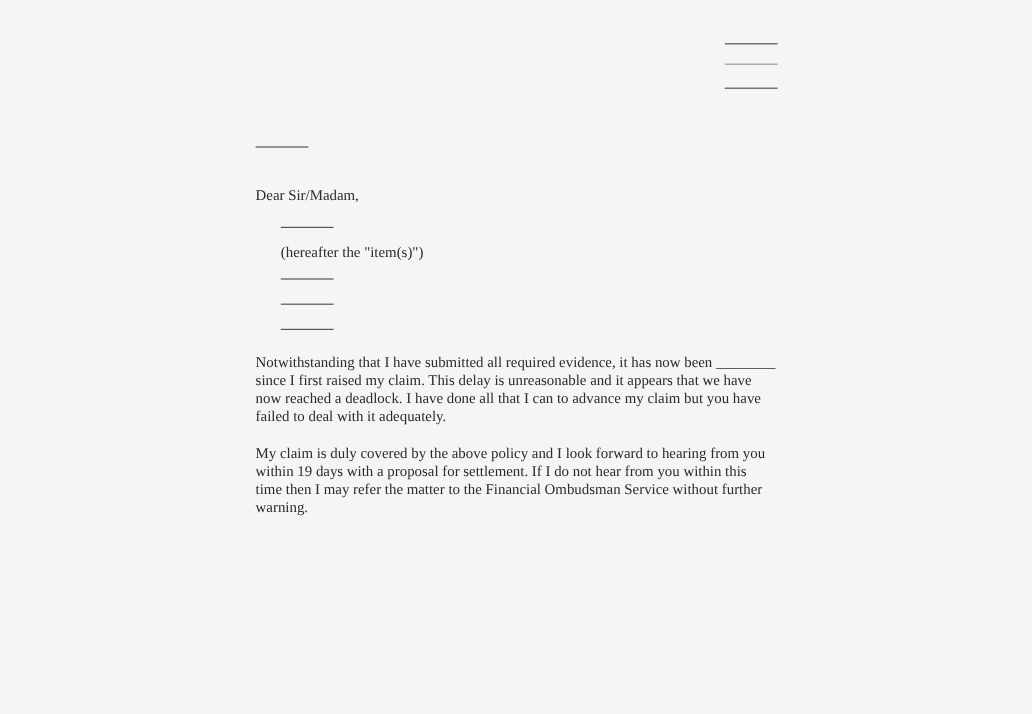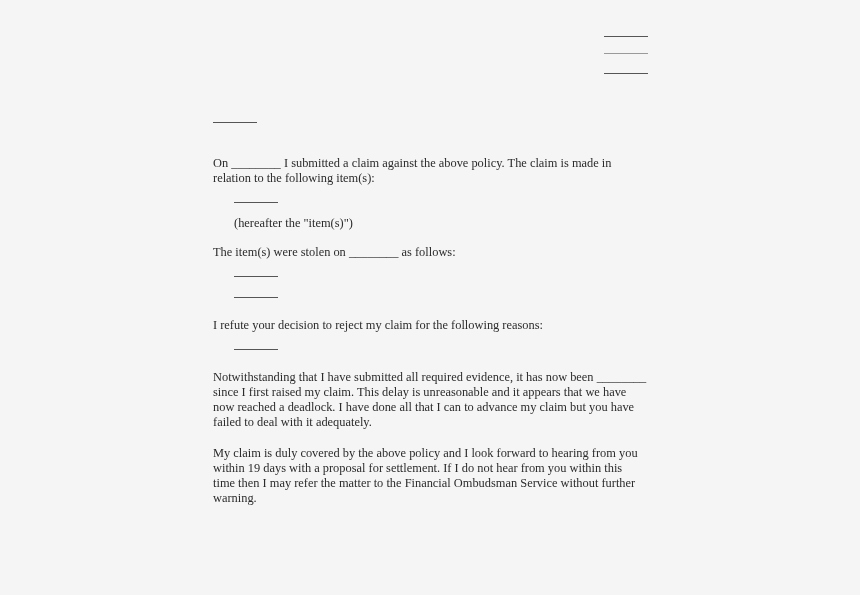--- a/index.html
+++ b/index.html
@@ -107,40 +107,38 @@
     <span class="blank-line light gap"></span>
     <span class="blank-line"></span>
   </div>
 
   <div class="body-col">
 
     <div class="ref-line">
       <span class="blank-line"></span>
     </div>
 
+    <p class="salutation">Dear Sir/Madam,</p>
 
-    <p class="para">On ________ I submitted a claim against the above policy. The claim is made in relation to the following item(s):</p>
 
     <div class="indent-block">
       <span class="blank-line"></span>
       <span class="note-line" style="display:block;margin-left:0;">(hereafter the "item(s)")</span>
     </div>
 
-    <p class="para lead-gap">The item(s) were stolen on ________ as follows:</p>
 
     <div class="spacer-blank">
       <span class="blank-line"></span>
     </div>
 
 
     <div class="spacer-blank">
       <span class="blank-line"></span>
     </div>
 
-    <p class="para">I refute your decision to reject my claim for the following reasons:</p>
 
     <div class="spacer-blank">
       <span class="blank-line"></span>
     </div>
 
     <p class="para">Notwithstanding that I have submitted all required evidence, it has now been ________ since I first raised my claim. This delay is unreasonable and it appears that we have now reached a deadlock. I have done all that I can to advance my claim but you have failed to deal with it adequately.</p>
 
     <p class="para">My claim is duly covered by the above policy and I look forward to hearing from you within 19 days with a proposal for settlement. If I do not hear from you within this time then I may refer the matter to the Financial Ombudsman Service without further warning.</p>
 
   </div>

